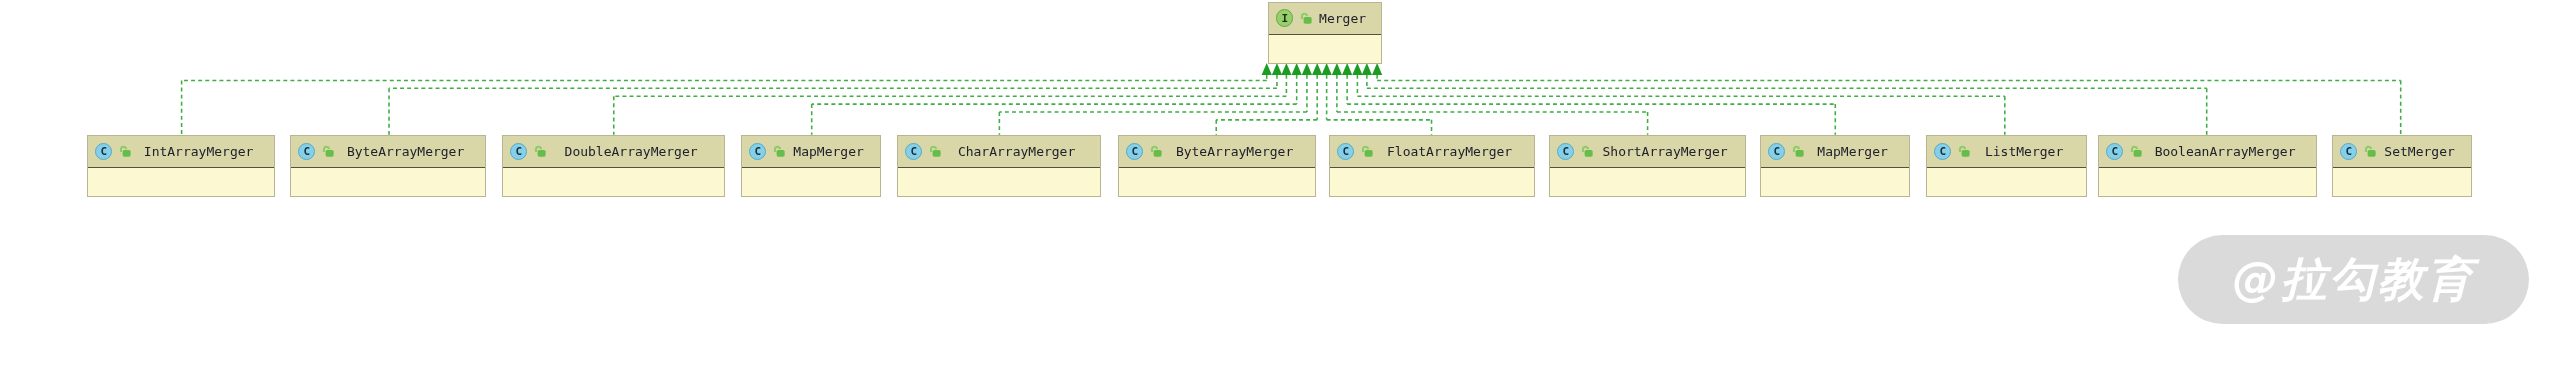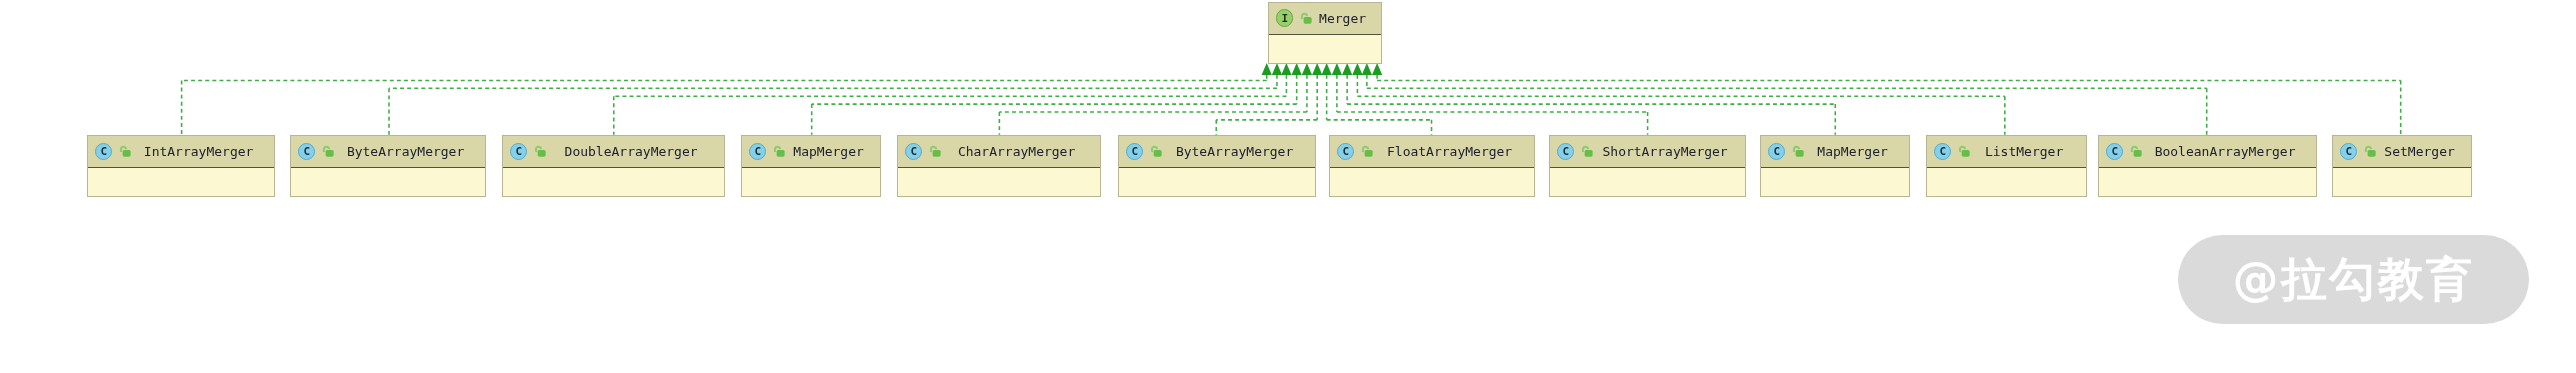--- a/index.html
+++ b/index.html
@@ -27,21 +27,21 @@
     display:flex; align-items:center; justify-content:center;
     font-size:11px; font-weight:bold; box-sizing:border-box;
   }
   .badge-class { background:#85d0e8; border:1.2px solid #55aac7; color:#143340; }
   .badge-interface { background:#96cf6c; border:1.2px solid #68a742; color:#1d3310; }
   .lock-icon { flex:0 0 auto; width:12.6px; height:12.6px; }
   .watermark {
     position:absolute; display:flex; align-items:center; justify-content:center;
     background:#dadada; color:#ffffff; border-radius:45px;
     font-family:"DejaVu Sans","Liberation Sans",sans-serif;
-    font-weight:bold; font-size:46px; letter-spacing:2.4px;
+    font-weight:bold; font-size:46px; letter-spacing:2.4px;font-style:italic;
   }
 </style>
 </head>
 <body>
 
 <div class="canvas">
 
   <svg id="connectors" xmlns="http://www.w3.org/2000/svg" viewBox="0 0 3264 473">
       <g>
         <line x1="1605" y1="95" x2="1605" y2="102" stroke="#3fae46" stroke-width="2" stroke-dasharray="5 4"></line>

